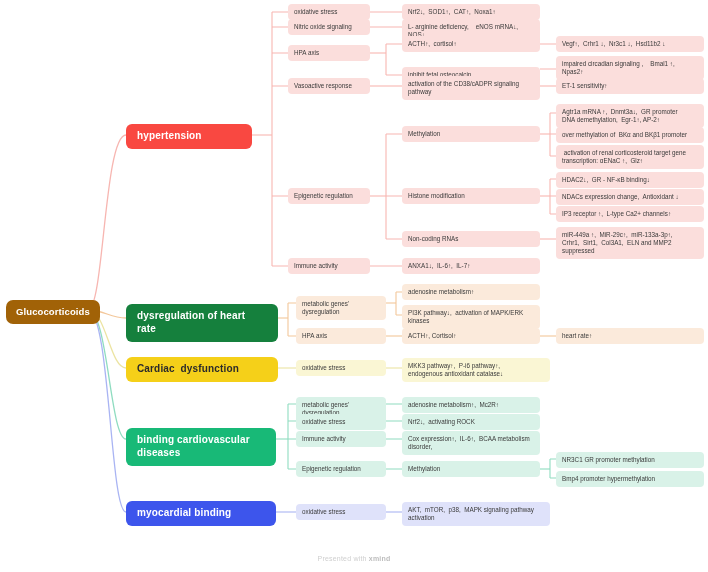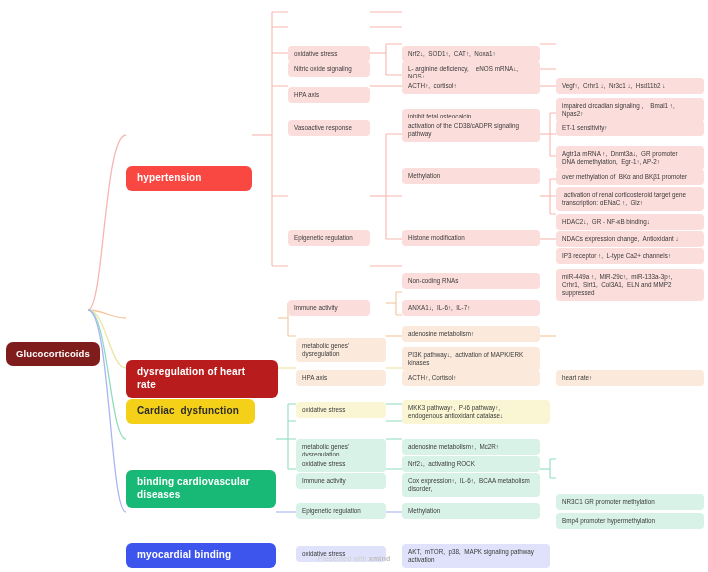--- a/index.html
+++ b/index.html
@@ -20,25 +20,24 @@
     width: 708px; height: 572px;
     pointer-events: none;
   }
   .node {
     position: absolute;
     display: flex;
     align-items: center;
     border-radius: 5px;
     line-height: 1.28;
     white-space: pre-wrap;
-    margin-top: 42px;
   }
   
   .root {
-    background: #7f1d1d;
+    background: #a16207;
     color: #ffffff;
     font-size: 9.5px;
     font-weight: 700;
     padding: 6px 10px;
     border-radius: 7px;
     letter-spacing: .1px;
   }
   
   .main {
     color: #ffffff;
@@ -198,40 +197,40 @@
   <div class="node chip l3" style="left:556px; top:227px; width:148px; background:#fbdedc;">
     <span>miR-449a ↑,  MiR-29c↑,  miR-133a-3p↑,
 Crhr1,  Sirt1,  Col3A1,  ELN and MMP2
 suppressed</span></div>
 
   <div class="node chip" style="left:288px; top:258px; width:82px; background:#fbdedc;">
     <span>Immune activity</span></div>
   <div class="node chip l3" style="left:402px; top:258px; width:138px; background:#fbdedc;">
     <span>ANXA1↓,  IL-6↑,  IL-7↑</span></div>
 
-  <div class="node main" style="left:126px; top:318px; width:152px; background:#b91c1c;">
+  <div class="node main" style="left:126px; top:304px; width:152px; background:#15803d;">
     <span>dysregulation of heart rate</span>
   </div>
 
   <div class="node chip" style="left:296px; top:296px; width:90px; background:#fbeadb;">
     <span>metabolic genes' dysregulation</span></div>
   <div class="node chip l3" style="left:402px; top:284px; width:138px; background:#fbeadb;">
     <span>adenosine metabolism↑</span></div>
   <div class="node chip l3" style="left:402px; top:305px; width:138px; background:#fbeadb;">
     <span>PI3K pathway↓,  activation of MAPK/ERK
 kinases</span></div>
 
   <div class="node chip" style="left:296px; top:328px; width:90px; background:#fbeadb;">
     <span>HPA axis</span></div>
   <div class="node chip l3" style="left:402px; top:328px; width:138px; background:#fbeadb;">
     <span>ACTH↑, Cortisol↑</span></div>
   <div class="node chip l3" style="left:556px; top:328px; width:148px; background:#fbeadb;">
     <span>heart rate↑</span></div>
 
-  <div class="node main" style="left:126px; top:357px; width:129px; background:#f5d019; color:#2b2b2b;">
+  <div class="node main" style="left:126px; top:357px; width:152px; background:#f5d019; color:#2b2b2b;">
     <span>Cardiac  dysfunction</span>
   </div>
 
   <div class="node chip" style="left:296px; top:360px; width:90px; background:#faf6d4;">
     <span>oxidative stress</span></div>
   <div class="node chip l3" style="left:402px; top:358px; width:148px; background:#faf6d4;">
     <span>MKK3 pathway↑,  P-i6 pathway↑,
 endogenous antioxidant catalase↓</span></div>
 
   <div class="node main" style="left:126px; top:428px; width:150px; background:#18b977;">

